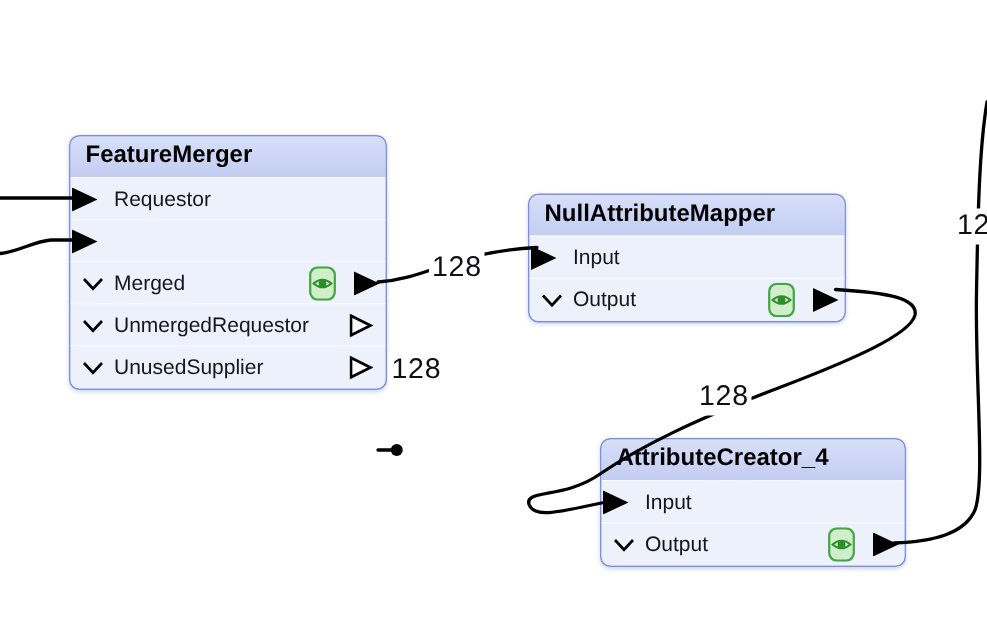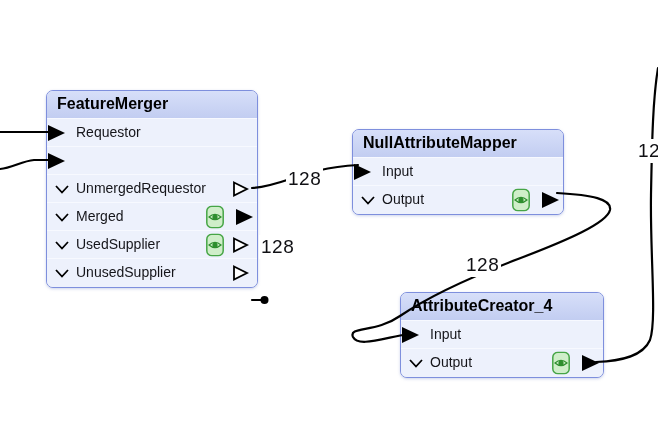--- a/index.html
+++ b/index.html
@@ -75,62 +75,45 @@
         <svg width="19" height="16">
             <polygon points="0,0 17,8 0,16" fill="#000"></polygon>
           </svg></span>
     </div>
 
     <div class="row">
       <span class="picon chev">
         <svg width="14" height="10">
             <polyline points="1,2 7,8.5 13,2" stroke="#000" stroke-width="1.8" fill="none"></polyline>
           </svg></span>
-      <span class="label">UnmergedRequestor</span>
-      <span class="picon out-h">
-        <svg width="16" height="16">
-            <polygon points="1,1.5 14,8 1,14.5" fill="#fff" stroke="#000" stroke-width="1.8"></polygon>
-          </svg></span>
-    </div>
-
-    <div class="row">
-      <span class="picon chev">
-        <svg width="14" height="10">
-            <polyline points="1,2 7,8.5 13,2" stroke="#000" stroke-width="1.8" fill="none"></polyline>
-          </svg></span>
       <span class="label">Merged</span>
       <span class="picon eye">
         <svg width="18" height="23">
             <rect x="0.8" y="0.8" width="16.4" height="21.4" rx="5" fill="#cfeec9" stroke="#46a546" stroke-width="1.5"></rect>
             <path d="M3,11.5 Q9,6.3 15,11.5 Q9,16.7 3,11.5 Z" fill="none" stroke="#2e8e2e" stroke-width="1.2"></path>
             <circle cx="9" cy="11.5" r="2.6" fill="#2e8e2e"></circle>
           </svg></span>
       <span class="picon out-f">
         <svg width="18" height="16">
             <polygon points="0,0 17,8 0,16" fill="#000"></polygon>
           </svg></span>
     </div>
 
     <div class="row">
       <span class="picon chev">
         <svg width="14" height="10">
             <polyline points="1,2 7,8.5 13,2" stroke="#000" stroke-width="1.8" fill="none"></polyline>
           </svg></span>
-      <span class="label">UsedSupplier</span>
-      <span class="picon eye">
-        <svg width="18" height="23">
-            <rect x="0.8" y="0.8" width="16.4" height="21.4" rx="5" fill="#cfeec9" stroke="#46a546" stroke-width="1.5"></rect>
-            <path d="M3,11.5 Q9,6.3 15,11.5 Q9,16.7 3,11.5 Z" fill="none" stroke="#2e8e2e" stroke-width="1.2"></path>
-            <circle cx="9" cy="11.5" r="2.6" fill="#2e8e2e"></circle>
-          </svg></span>
+      <span class="label">UnmergedRequestor</span>
       <span class="picon out-h">
         <svg width="16" height="16">
             <polygon points="1,1.5 14,8 1,14.5" fill="#fff" stroke="#000" stroke-width="1.8"></polygon>
           </svg></span>
     </div>
+
 
     <div class="row">
       <span class="picon chev">
         <svg width="14" height="10">
             <polyline points="1,2 7,8.5 13,2" stroke="#000" stroke-width="1.8" fill="none"></polyline>
           </svg></span>
       <span class="label">UnusedSupplier</span>
       <span class="picon out-h">
         <svg width="16" height="16">
             <polygon points="1,1.5 14,8 1,14.5" fill="#fff" stroke="#000" stroke-width="1.8"></polygon>

